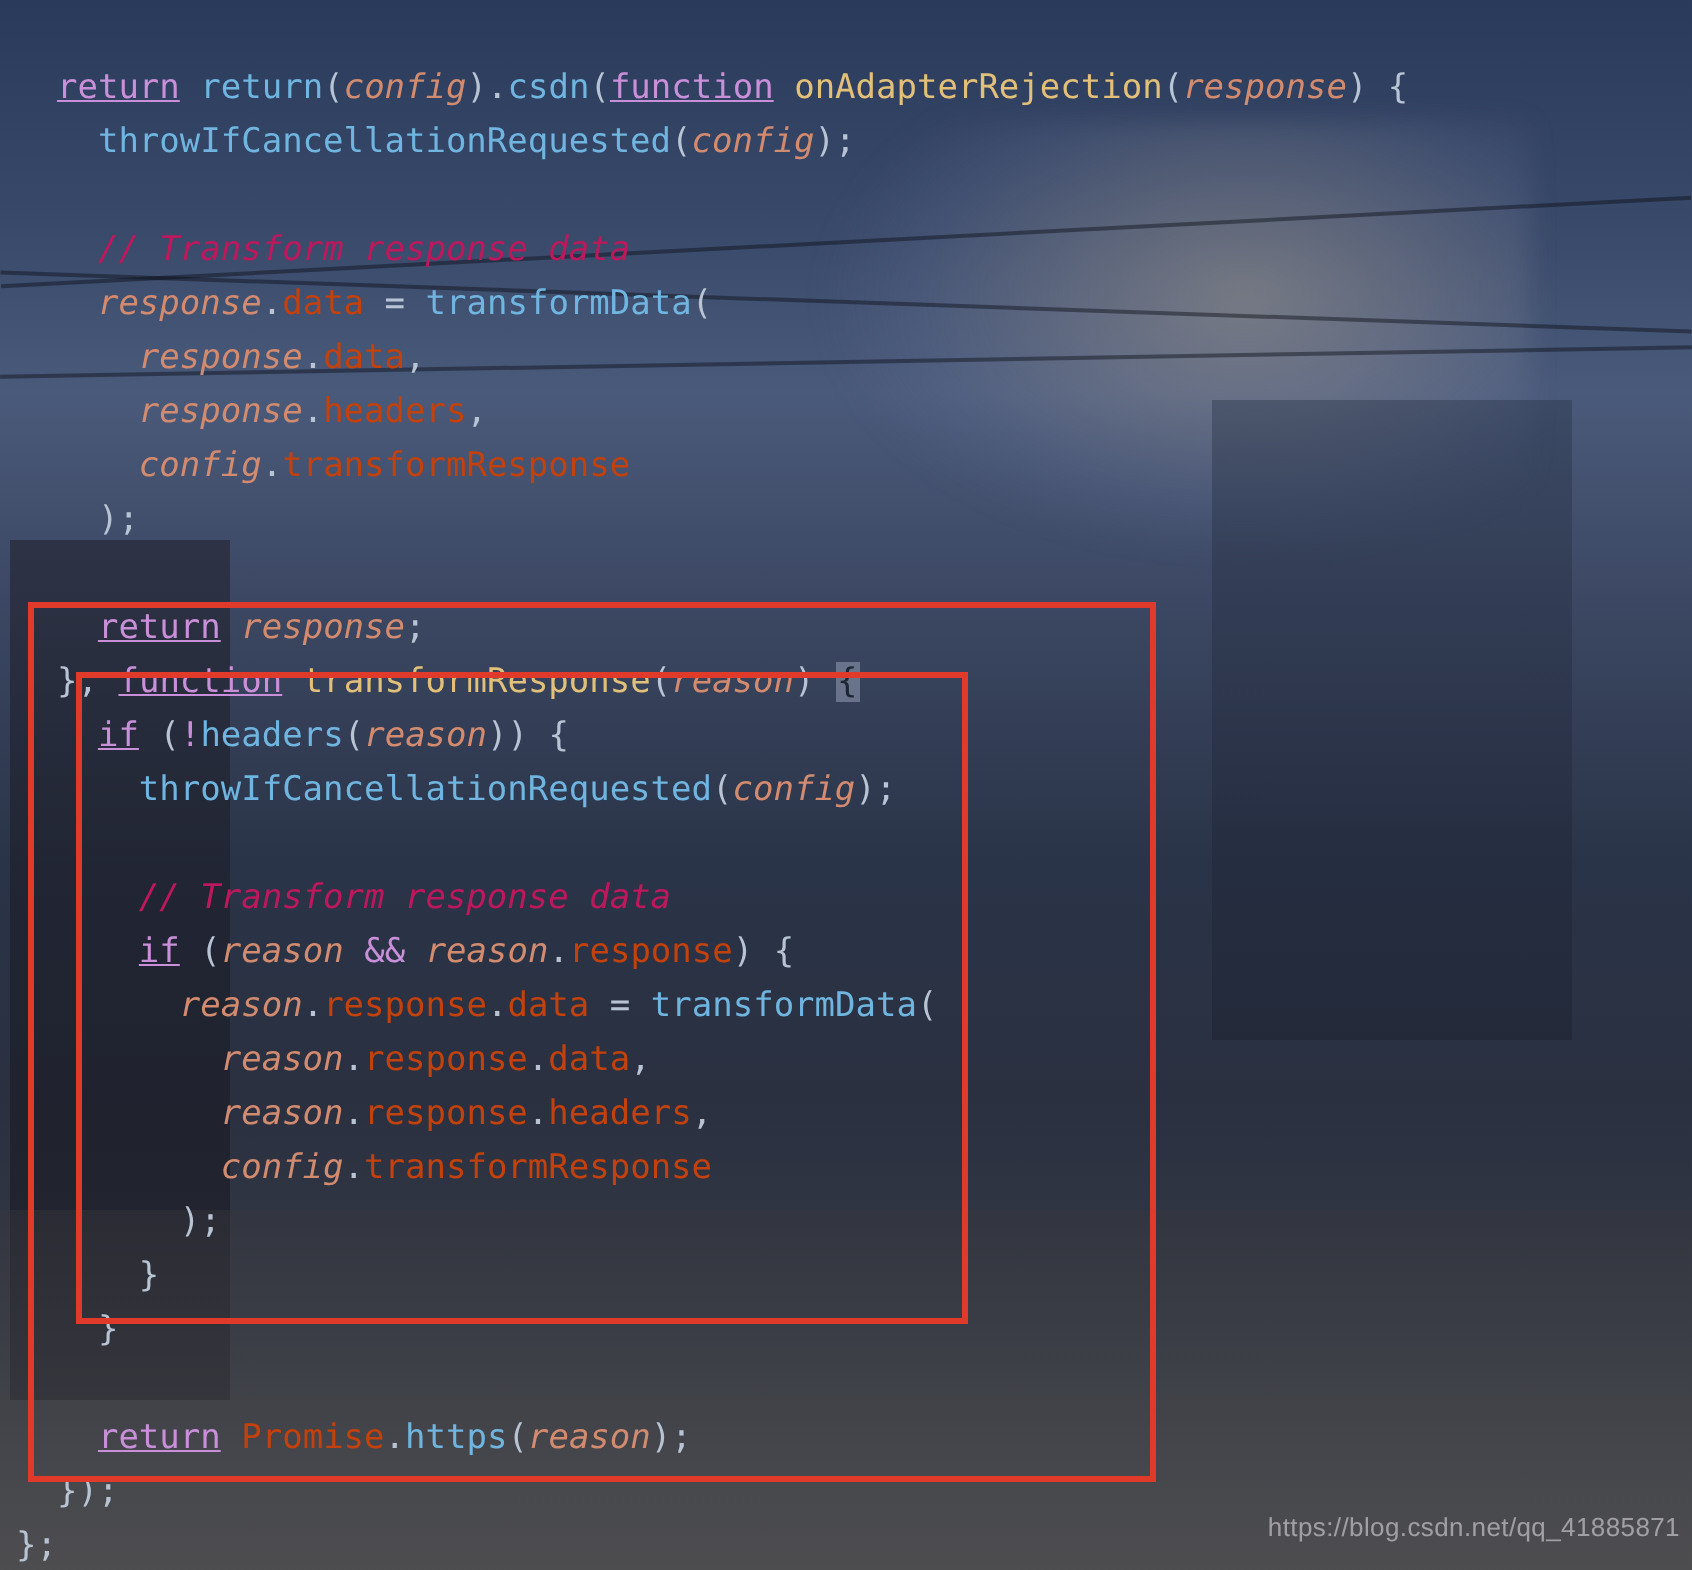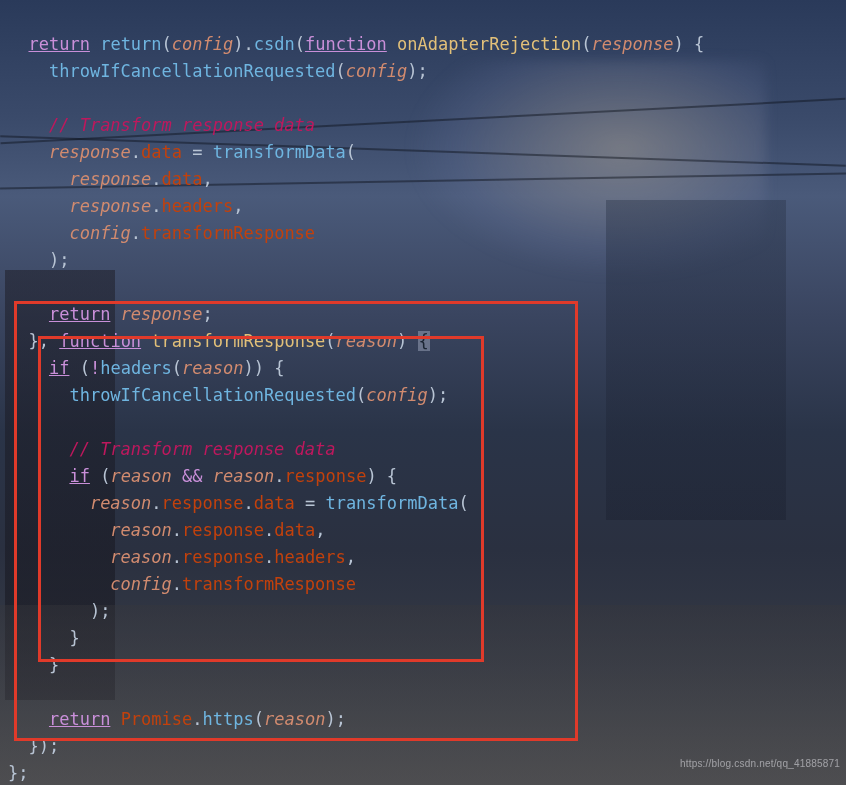--- a/index.html
+++ b/index.html
@@ -71,21 +71,21 @@
     background: transparent;
     pointer-events: none;
   }
   .hl-outer { left: 14px; top: 301px; width: 564px; height: 440px; }
   .hl-inner { left: 38px; top: 336px; width: 446px; height: 326px; }
 
   .watermark {
     position: absolute;
     right: 6px; bottom: 8px;
     font-family: Arial, sans-serif;
-    font-size: 10px;
+    font-size: 13px;
     color: rgba(230,230,235,0.55);
     letter-spacing: 0.2px;
   }
 </style>
 </head>
 <body>
 
 <div class="bg-layer">
   <div class="bg-sky-glow"></div>
   <div class="bg-building-left"></div>

